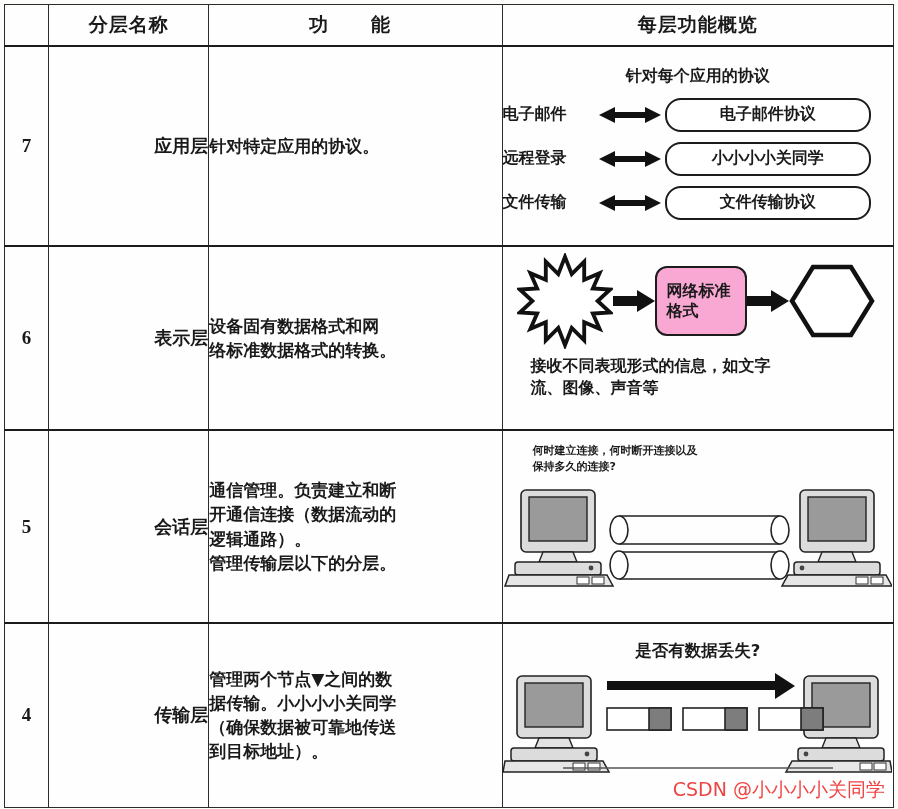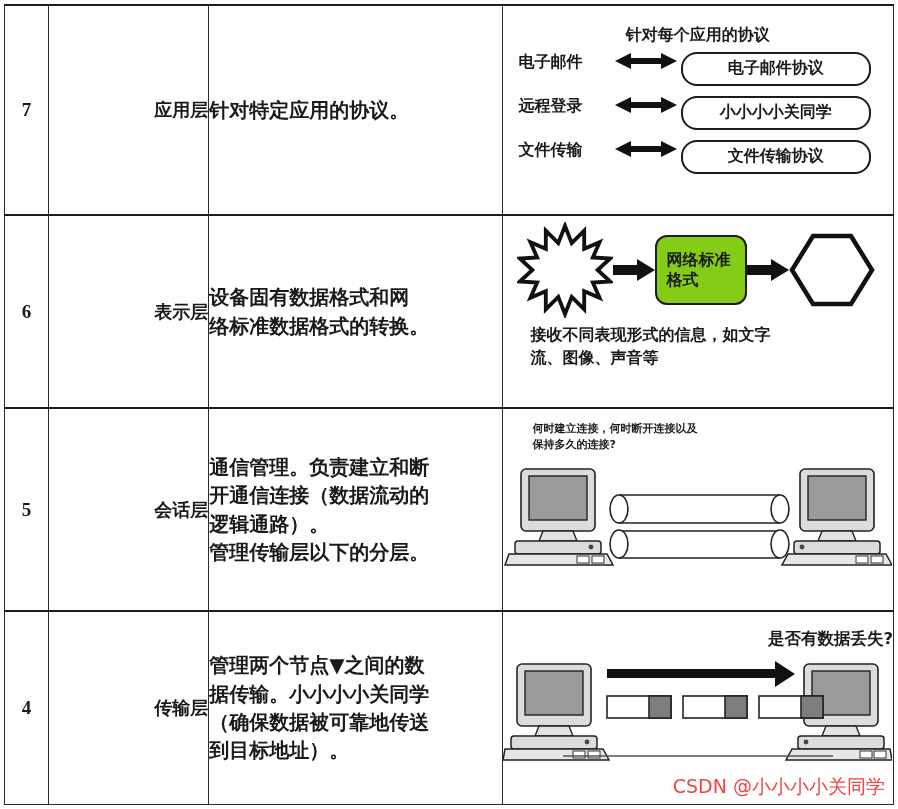--- a/index.html
+++ b/index.html
@@ -38,74 +38,74 @@
 
   tr.layer td{border-top:2px solid #1c1c1c;}
   .num{
     text-align:center;font-size:19px;font-weight:bold;color:#1a1a1a;
     font-family:"Liberation Serif","DejaVu Serif",serif;
   }
   .lname{
     text-align:right;font-size:18px;font-weight:bold;color:#1a1a1a;
   }
   .func{
-    font-size:20px;font-weight:bold;line-height:1.42;color:#1a1a1a;
+    font-size:17px;font-weight:bold;line-height:1.42;color:#1a1a1a;
     padding:0 8px 0 22px;
   }
   .func .ln{display:block;white-space:pre;}
 
   .diag{position:relative;height:100%;width:100%;}
 
   
   .r7-title{
     text-align:center;font-size:16px;font-weight:bold;color:#1a1a1a;
     padding-top:10px;
     margin-top:17px;
   }
   .r7-rows{margin-top:6px;}
   .r7-line{
-    display:flex;align-items:flex-start;height:44px;padding-left:16px;
+    display:flex;align-items:center;height:44px;
   }
   .r7-label{
     font-size:16px;font-weight:bold;width:92px;text-align:left;color:#1a1a1a;
     white-space:nowrap;
   }
   .arrow2{width:62px;height:18px;flex:0 0 62px;margin:0 4px;}
   .pill{
     flex:1;height:30px;border:2.2px solid #1c1c1c;border-radius:16px;
     display:flex;align-items:center;justify-content:center;
     font-size:16px;font-weight:bold;color:#1a1a1a;background:#fff;
     margin-right:22px;
   }
 
   
   .r6-top{display:flex;align-items:center;height:108px;padding-left:14px;}
   .r6-box{
     width:92px;height:70px;border:2.4px solid #1c1c1c;border-radius:12px;
-    background:#84cc16;display:flex;flex-direction:column;justify-content:center;
+    background:#f9a8d4;display:flex;flex-direction:column;justify-content:center;
     padding-left:10px;box-sizing:border-box;
   }
   .r6-box span{font-size:16px;font-weight:bold;line-height:1.25;color:#1a1a1a;}
   .r6-cap{
     font-size:16px;font-weight:bold;line-height:1.4;color:#1a1a1a;
     padding-left:28px;
   }
   .r6-cap .ln{display:block;white-space:pre;}
 
   
   .r5-cap{
     font-size:11px;font-weight:bold;line-height:1.42;color:#1a1a1a;
     padding:12px 0 0 30px;
   }
   .r5-cap .ln{display:block;white-space:pre;}
   .r5-scene{position:relative;height:108px;margin-top:8px;}
 
   
   .r4-cap{
-    font-size:16.5px;font-weight:bold;color:#1a1a1a;text-align:right;
+    font-size:16.5px;font-weight:bold;color:#1a1a1a;text-align:center;
     padding-top:16px;
   }
   .r4-scene{position:relative;height:110px;margin-top:8px;}
 
   .watermark{
     position:absolute;right:8px;bottom:4px;
     font-size:19px;color:#ef4444;white-space:nowrap;
     pointer-events:none;
   }
   svg{display:block;}
@@ -116,20 +116,26 @@
 <div class="page">
 <table class="osi">
   <colgroup>
     <col class="c-num">
         <col class="c-name">
         <col class="c-func">
         <col class="c-diag">
   </colgroup>
 
   <tbody>
+        <tr class="head">
+    <td class="head-txt"></td>
+    <td class="head-txt">分层名称</td>
+    <td class="head-txt head-func">功　能</td>
+    <td class="head-txt">每层功能概览</td>
+  </tr>
 
   <tr class="layer" style="height:200px;">
     <td class="num">7</td>
     <td class="lname">应用层</td>
     <td class="func">
       <span class="ln">针对特定应用的协议。</span>
     </td>
     <td>
       <div class="diag">
         <div class="r7-title">针对每个应用的协议</div>

